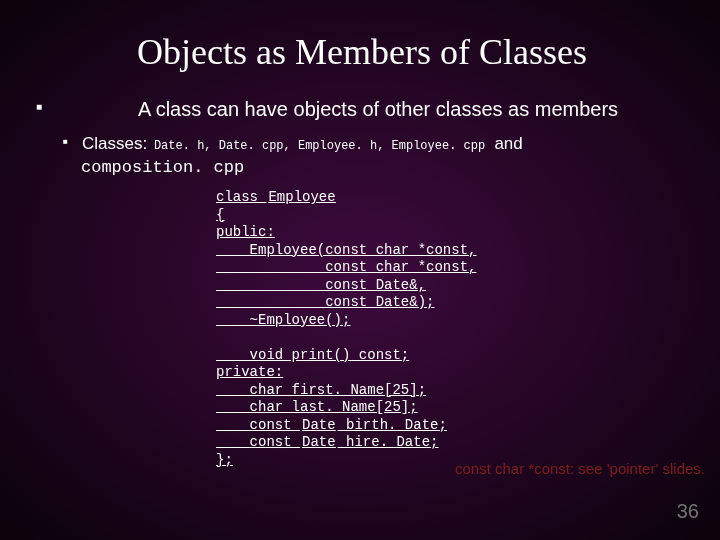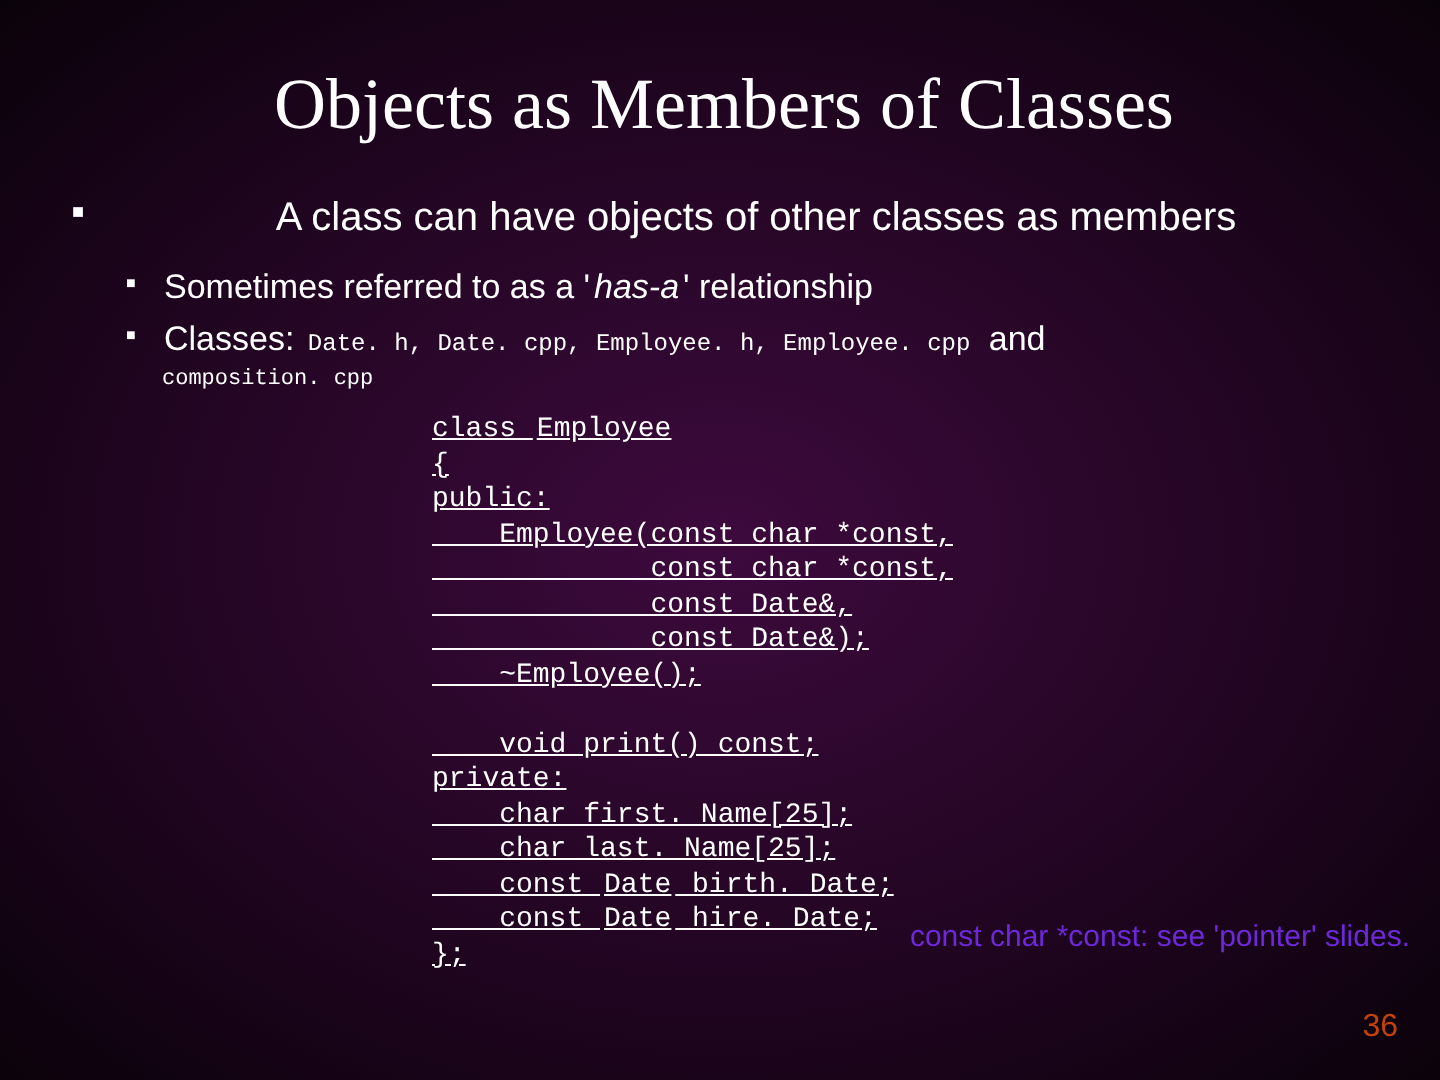--- a/index.html
+++ b/index.html
@@ -49,60 +49,57 @@
   }
   .bullet-l2::before {
     content: "■";
     position: absolute;
     left: 0;
     top: 4px;
     font-size: 8px;
   }
   .italic { font-style: italic; }
   .mono { font-family: "Courier New", monospace; font-size: 12px; }
-  .mono-sub { font-family: "Courier New", monospace; font-size: 11px; }
+  .mono-sub { font-family: "Courier New", monospace; font-size: 17px; }
   .code-block {
     font-family: "Courier New", monospace;
     font-size: 14px;
     white-space: pre;
     margin-left: 180px;
     margin-top: 10px;
     line-height: 1.25;
     text-decoration: underline;
   }
   .underline { text-decoration: underline; }
   .annotation {
     position: absolute;
     font-family: Arial, sans-serif;
     font-size: 15px;
     right: 16px;
     bottom: 64px;
-    color: #6d28d9;
+    color: #7f1d1d;
   }
   .page-number {
     position: absolute;
     right: 22px;
     bottom: 18px;
     font-family: Arial, sans-serif;
-    font-size: 16px;
-    color: #c2410c;
+    font-size: 20px;
+    color: #737373;
   }
 </style>
 </head>
 <body>
 
 <h1 class="slide-title">Objects as Members of Classes</h1>
 
 <div class="content">
 
   <div class="bullet-l1">A class can have objects of other classes as members</div>
 
-  <div class="bullet-l2">
-    <span>Sometimes referred to as a '</span><span class="italic">has-a</span><span>' relationship</span>
-  </div>
 
   <div class="bullet-l2">
     <span>Classes: </span><span class="mono">Date. h, Date. cpp, Employee. h, Employee. cpp </span><span>and</span>
     <div class="mono-sub" style="margin-left:0; margin-top:2px;">composition. cpp</div>
   </div>
 
   <div class="code-block"><span>class </span><span class="underline">Employee</span>
 <span>{</span>
 <span>public:</span>
 <span>    Employee(const char *const,</span>

